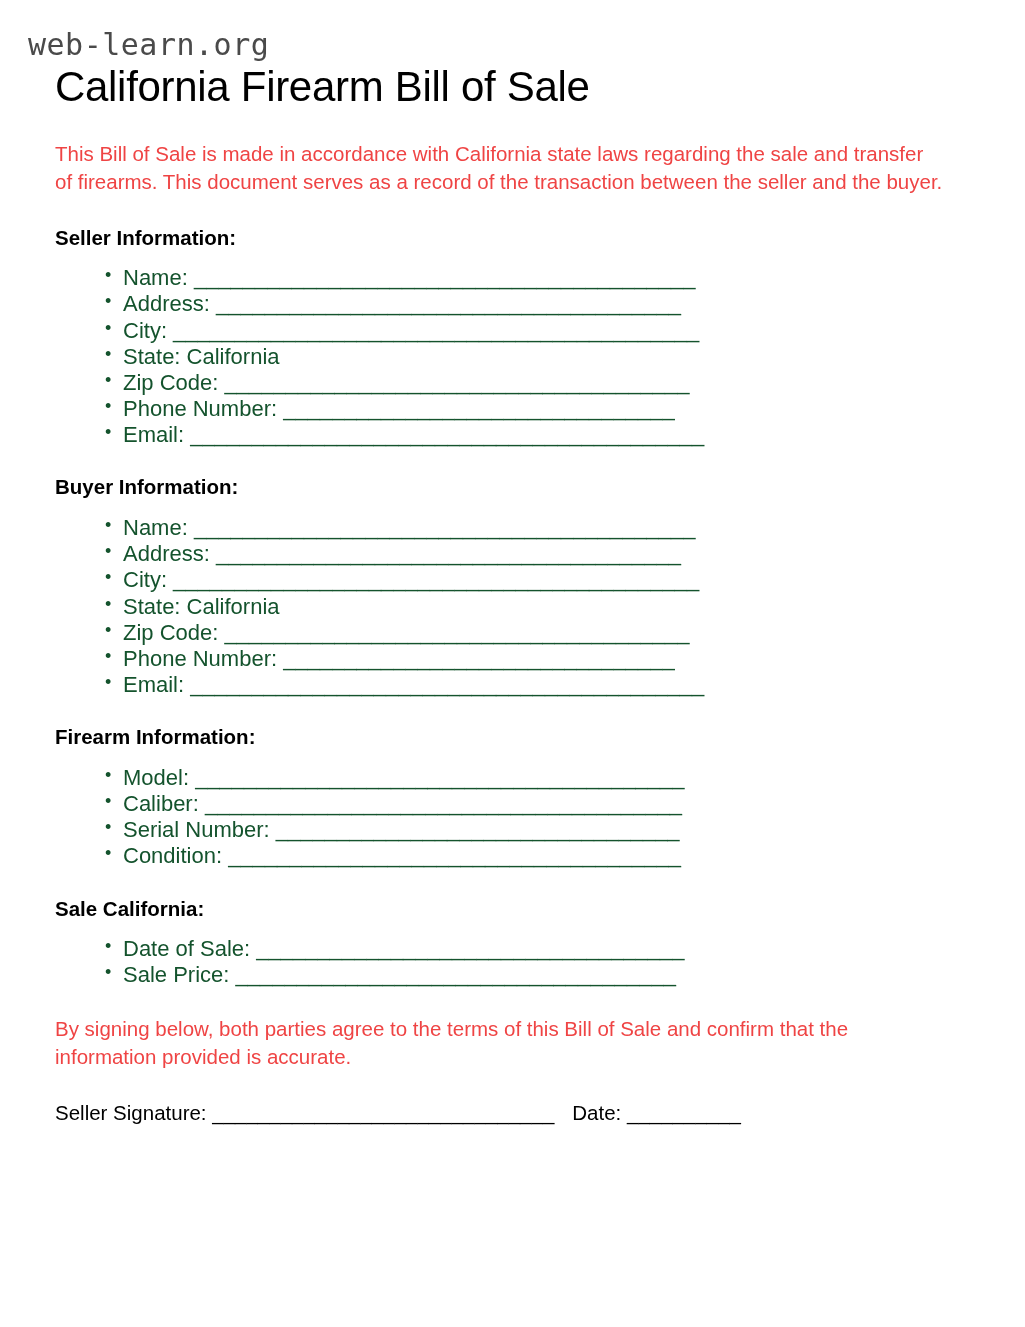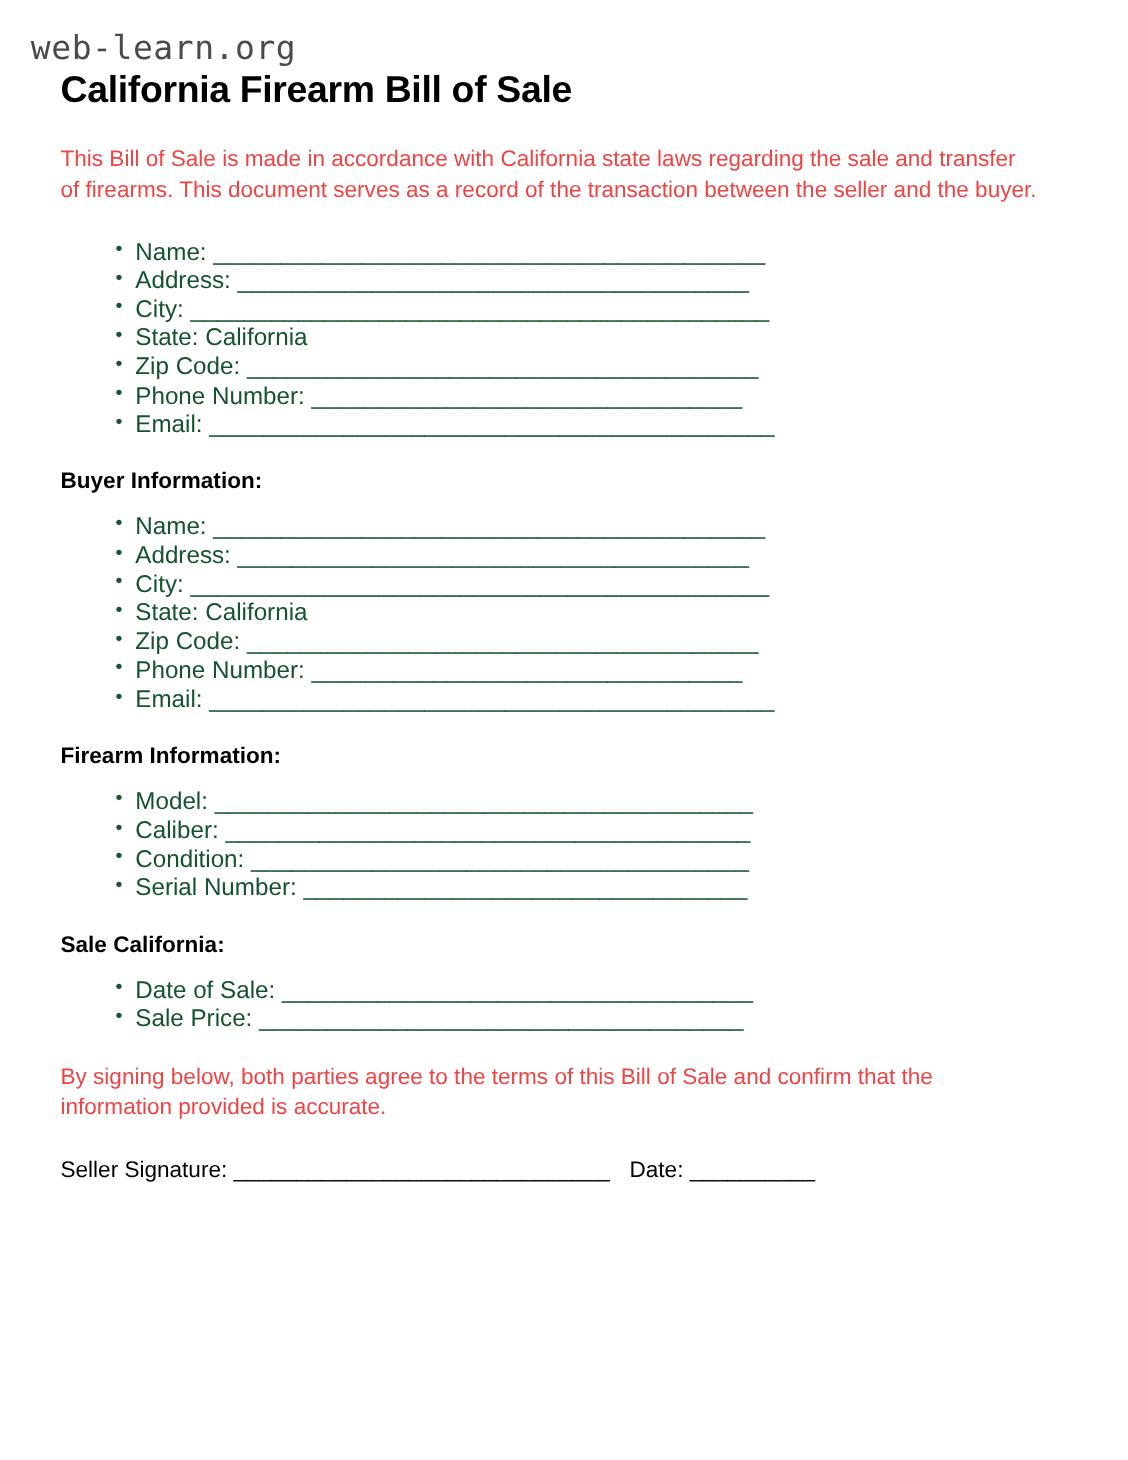--- a/index.html
+++ b/index.html
@@ -33,22 +33,22 @@
     font-size: 30px;
     color: #4a4a4a;
     letter-spacing: 0.5px;
     line-height: 1.1;
     margin-left: -27px;
     margin-bottom: 2px;
     white-space: nowrap;
   }
   .doc-title {
     font-family: "Liberation Sans", sans-serif;
-    font-weight: bold;
-    font-size: 34px;
+    font-weight: normal;
+    font-size: 42px;
     line-height: 1.12;
     letter-spacing: -0.3px;
     margin: 0 0 30px 0;
     color: #000000;
     white-space: nowrap;
   }
   p.para {
     font-size: 20.5px;
     line-height: 1.38;
     margin: 0 0 28px 0;
@@ -108,20 +108,21 @@
 
 <div class="page">
   <div class="content">
 
     <div class="watermark">web-learn.org</div>
 
     <h1 class="doc-title">California Firearm Bill of Sale</h1>
 
     <p class="para">This Bill of Sale is made in accordance with California state laws regarding the sale and transfer of firearms. This document serves as a record of the transaction between the seller and the buyer.</p>
 
+    <h2 class="section-heading">Seller Information:</h2>
     <ul class="field-list">
       <li>Name: _________________________________________</li>
       <li>Address: ______________________________________</li>
       <li>City: ___________________________________________</li>
       <li>State: California</li>
       <li>Zip Code: ______________________________________</li>
       <li>Phone Number: ________________________________</li>
       <li>Email: __________________________________________</li>
     </ul>
 
@@ -133,22 +134,22 @@
       <li>State: California</li>
       <li>Zip Code: ______________________________________</li>
       <li>Phone Number: ________________________________</li>
       <li>Email: __________________________________________</li>
     </ul>
 
     <h2 class="section-heading">Firearm Information:</h2>
     <ul class="field-list">
       <li>Model: ________________________________________</li>
       <li>Caliber: _______________________________________</li>
+      <li>Serial Number: _________________________________</li>
       <li>Condition: _____________________________________</li>
-      <li>Serial Number: _________________________________</li>
     </ul>
 
     <h2 class="section-heading">Sale California:</h2>
     <ul class="field-list">
       <li>Date of Sale: ___________________________________</li>
       <li>Sale Price: ____________________________________</li>
     </ul>
 
     <p class="para">By signing below, both parties agree to the terms of this Bill of Sale and confirm that the information provided is accurate.</p>
 

